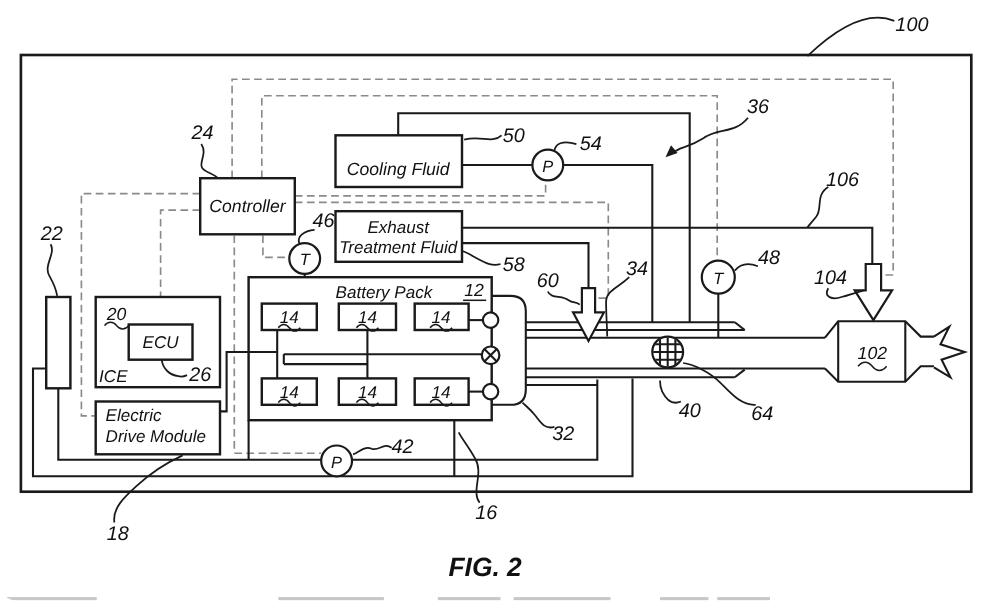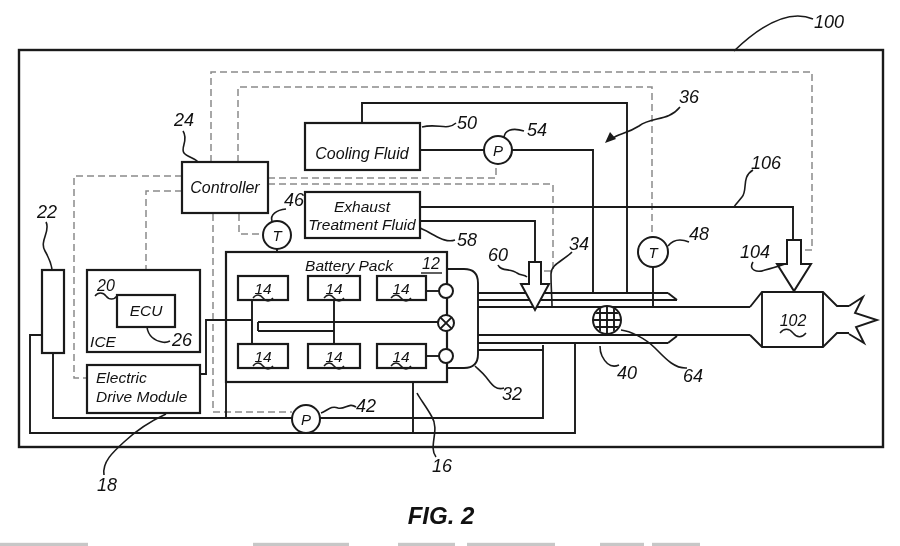--- a/index.html
+++ b/index.html
@@ -1,16 +1,16 @@
 <!DOCTYPE html>
 <html><head>
 <meta charset="utf-8">
 <style>
   html,body{margin:0;padding:0;background:#ffffff;}
-  .stage{width:900px;height:546px;position:relative;background:#fff;overflow:hidden;}
+  .stage{width:900px;height:546px;position:relative;background:#fff;overflow:hidden;border-radius:15px;}
   svg text{font-family:"Liberation Sans","DejaVu Sans",sans-serif;font-style:italic;fill:#111;}
   .ref{font-size:18px;}
   .ref-sm{font-size:16px;}
   .boxlbl{font-size:16px;}
   .boxlbl-sm{font-size:15.5px;}
   .celllbl{font-size:15.5px;}
   .sensor{font-size:15px;}
   .caption{font-size:24px;font-weight:bold;}
   .solid{stroke:#1a1a1a;stroke-width:1.9;fill:none;}
   .boxr{stroke:#1a1a1a;stroke-width:2.2;fill:#fff;}

